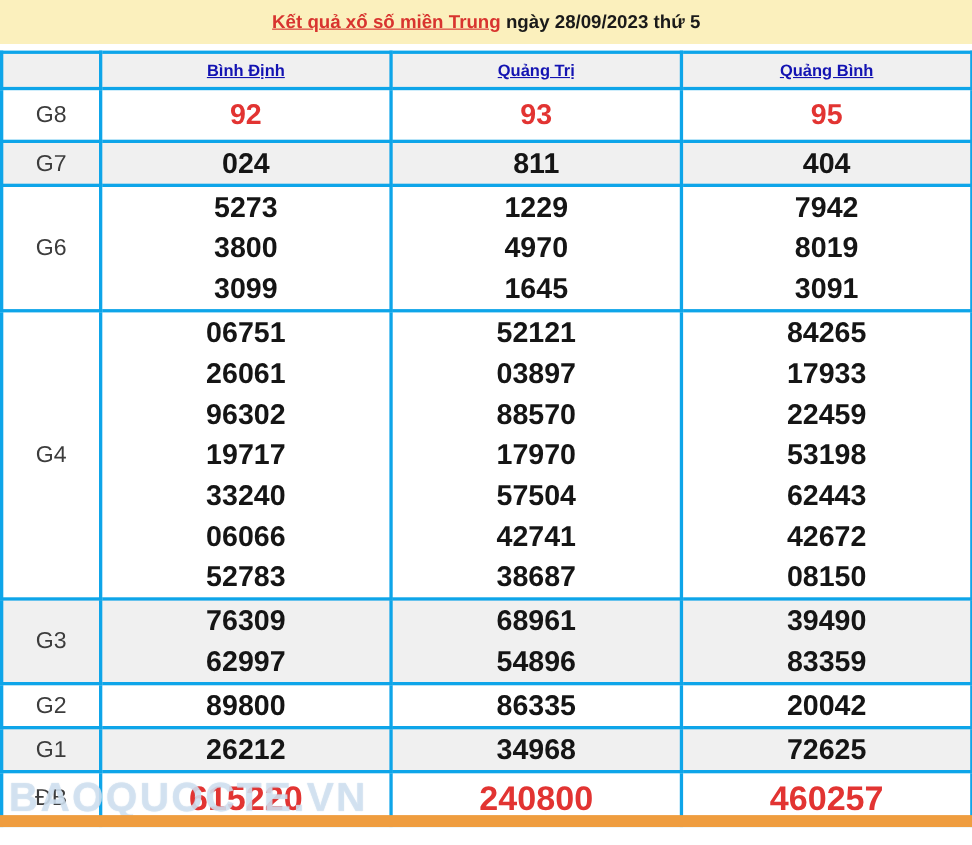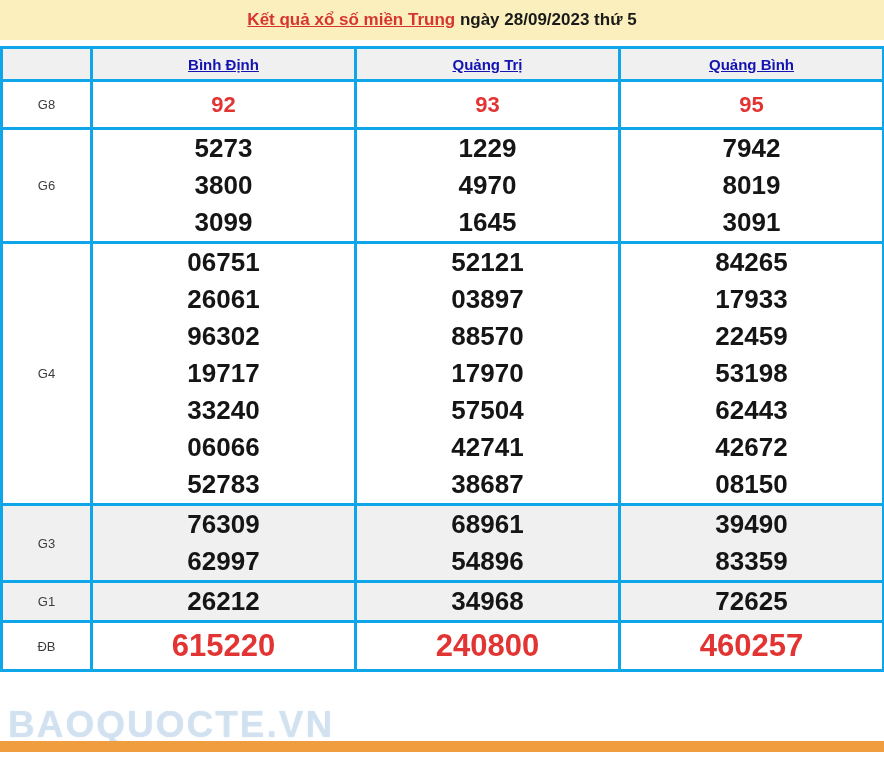--- a/index.html
+++ b/index.html
@@ -16,38 +16,38 @@
   .title-suffix { color:#1a1a1a; }
 
   table.results { width:884px; border-collapse:collapse; table-layout:fixed; }
   table.results td, table.results th { border:3px solid #0ea5e9; text-align:center; vertical-align:middle; padding:0; }
   col.c-label { width:90px; }
   col.c-data  { width:264px; }
 
   thead th { height:33px; background:#f0f0f0; font-size:15px; }
   thead th a { color:#1313b2; font-weight:bold; text-decoration:underline; cursor:pointer; }
 
-  td.label { font-size:13px; font-weight:normal; color:#3c3c3c; background:inherit; }
+  td.label { font-size:21px; font-weight:normal; color:#3c3c3c; background:inherit; }
 
   .val { font-weight:bold; font-size:26px; color:#151515; line-height:37px; }
 
   tr.striped { background:#f0f0f0; }
   tr.plain   { background:#ffffff; }
 
   tr.row-0 td { height:45px; }
   tr.row-1 td { height:35px; }
   tr.row-2 td { height:111px; }
   tr.row-3 td { height:38px; }
   tr.row-4 td { height:256px;text-align:center; }
   tr.row-5 td { height:74px; }
   tr.row-6 td { height:35px; }
   tr.row-7 td { height:37px;margin-left:40px; }
   tr.row-8 td { height:46px; }
 
-  tr.row-0 .val { font-size:22px; color:#e23432; line-height:45px;text-align:center; }
+  tr.row-0 .val { font-size:26px; color:#e23432; line-height:45px;text-align:center; }
   tr.row-8 .val { font-size:31px; color:#e23432; line-height:46px; }
 
   .watermark {
     position:absolute; left:8px; bottom:6px;
     font-size:37px; font-weight:bold; letter-spacing:2px;
     color:rgba(214,228,242,0.75);
     text-shadow:0 0 1px rgba(160,190,220,0.6);
     pointer-events:none; white-space:nowrap;
   }
 
@@ -88,20 +88,32 @@
           <td>
             <div class="val">92</div>
           </td>
           <td>
             <div class="val">93</div>
           </td>
           <td>
             <div class="val">95</div>
           </td>
         </tr>
+        <tr class="row-1 striped">
+          <td class="label">G7</td>
+          <td>
+            <div class="val">024</div>
+          </td>
+          <td>
+            <div class="val">811</div>
+          </td>
+          <td>
+            <div class="val">404</div>
+          </td>
+        </tr>
         <tr class="row-2 plain">
           <td class="label">G6</td>
           <td>
             <div class="val">5273</div>
             <div class="val">3800</div>
             <div class="val">3099</div>
           </td>
           <td>
             <div class="val">1229</div>
             <div class="val">4970</div>
@@ -151,20 +163,32 @@
           </td>
           <td>
             <div class="val">68961</div>
             <div class="val">54896</div>
           </td>
           <td>
             <div class="val">39490</div>
             <div class="val">83359</div>
           </td>
         </tr>
+        <tr class="row-6 plain">
+          <td class="label">G2</td>
+          <td>
+            <div class="val">89800</div>
+          </td>
+          <td>
+            <div class="val">86335</div>
+          </td>
+          <td>
+            <div class="val">20042</div>
+          </td>
+        </tr>
         <tr class="row-7 striped">
           <td class="label">G1</td>
           <td>
             <div class="val">26212</div>
           </td>
           <td>
             <div class="val">34968</div>
           </td>
           <td>
             <div class="val">72625</div>

